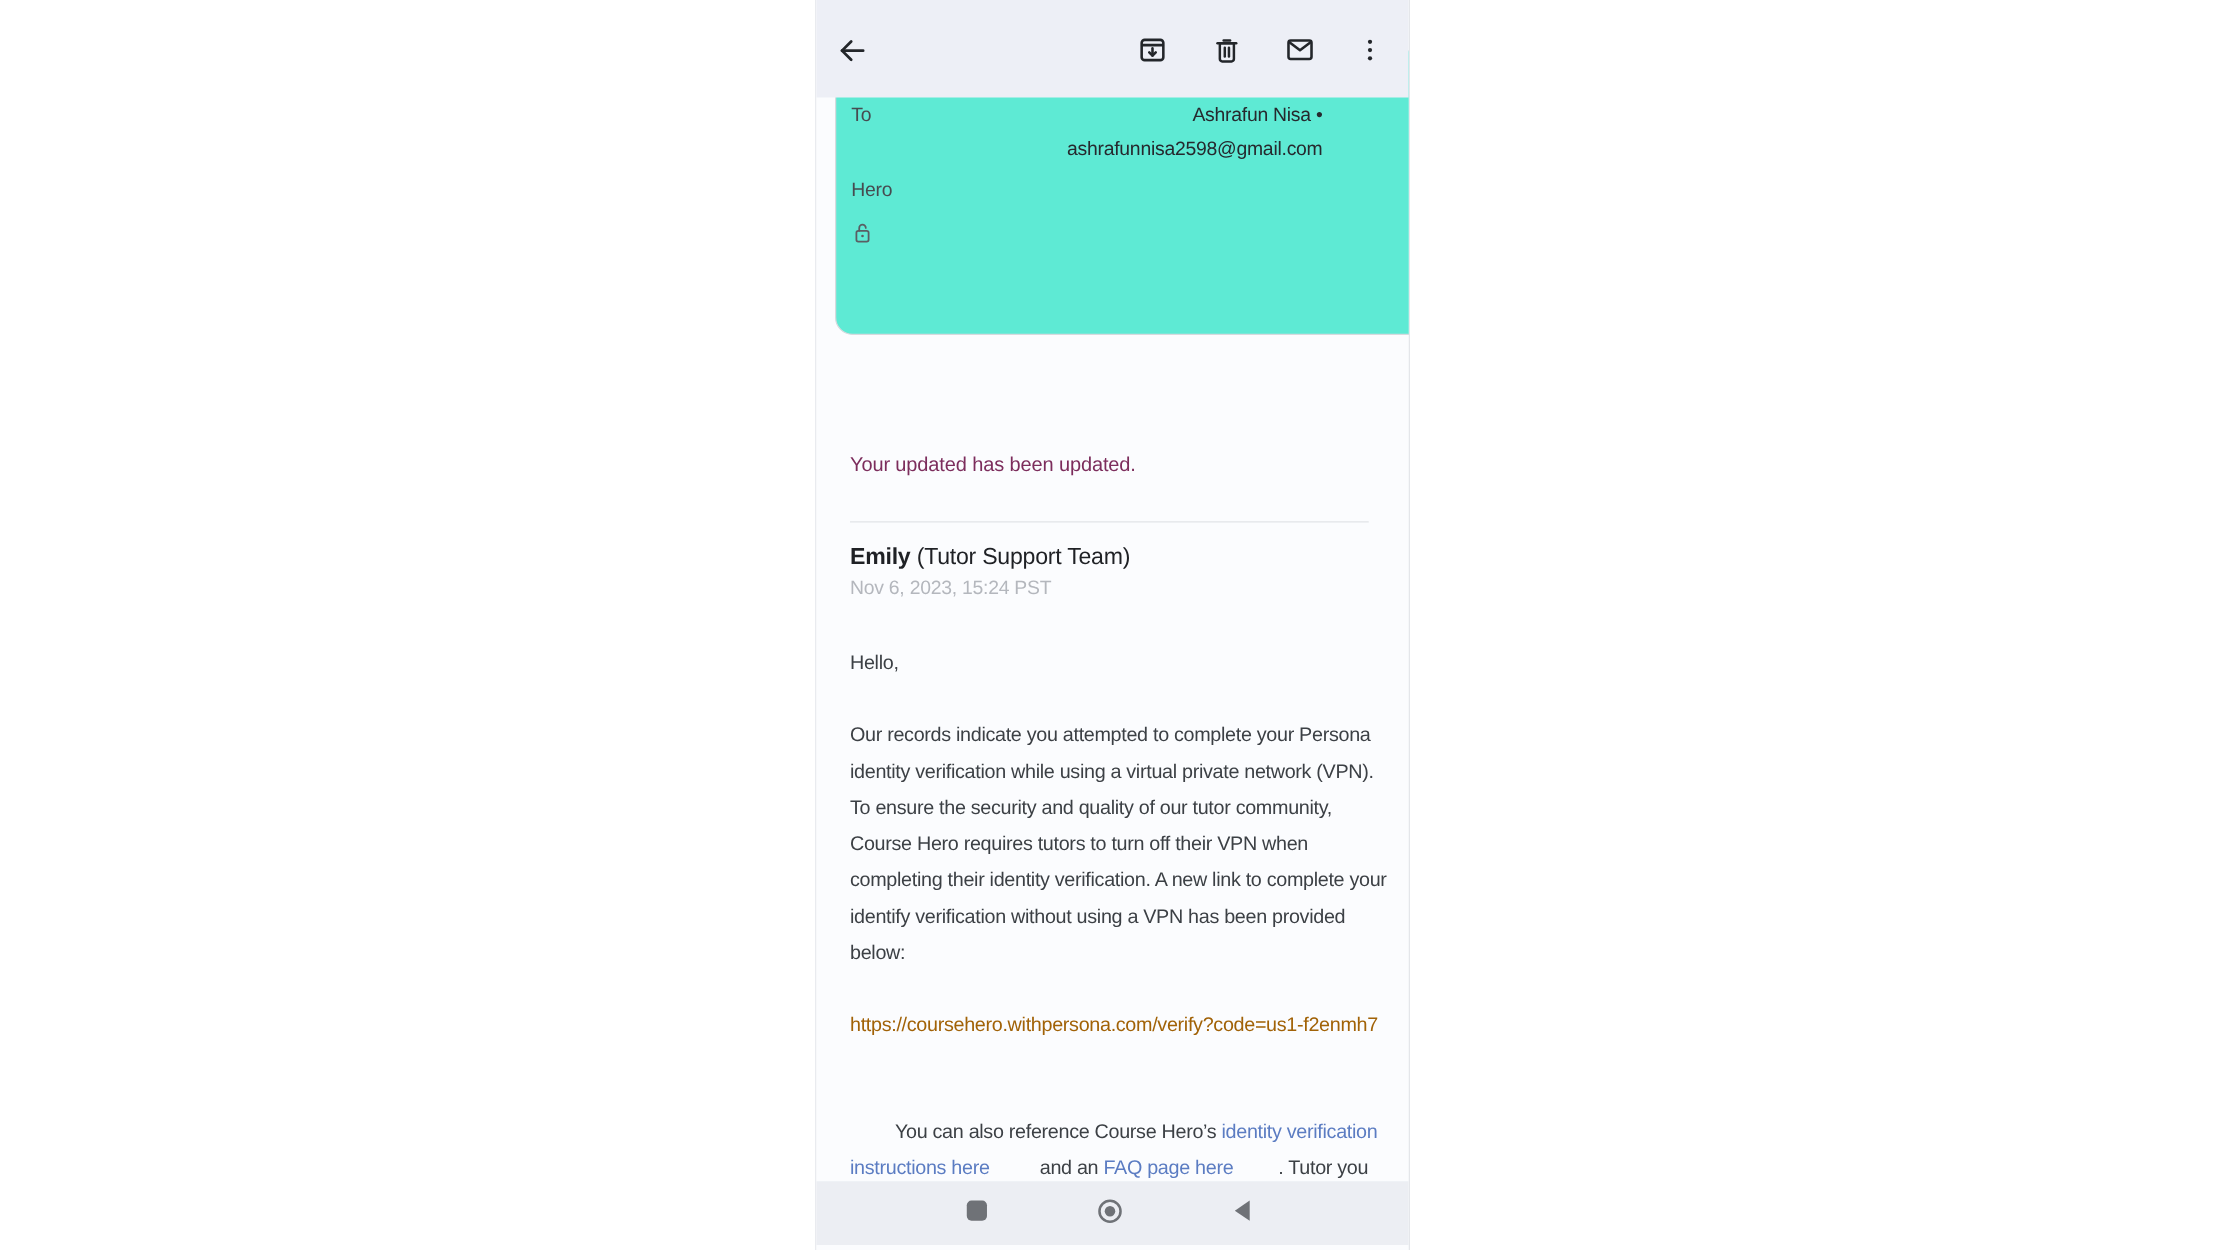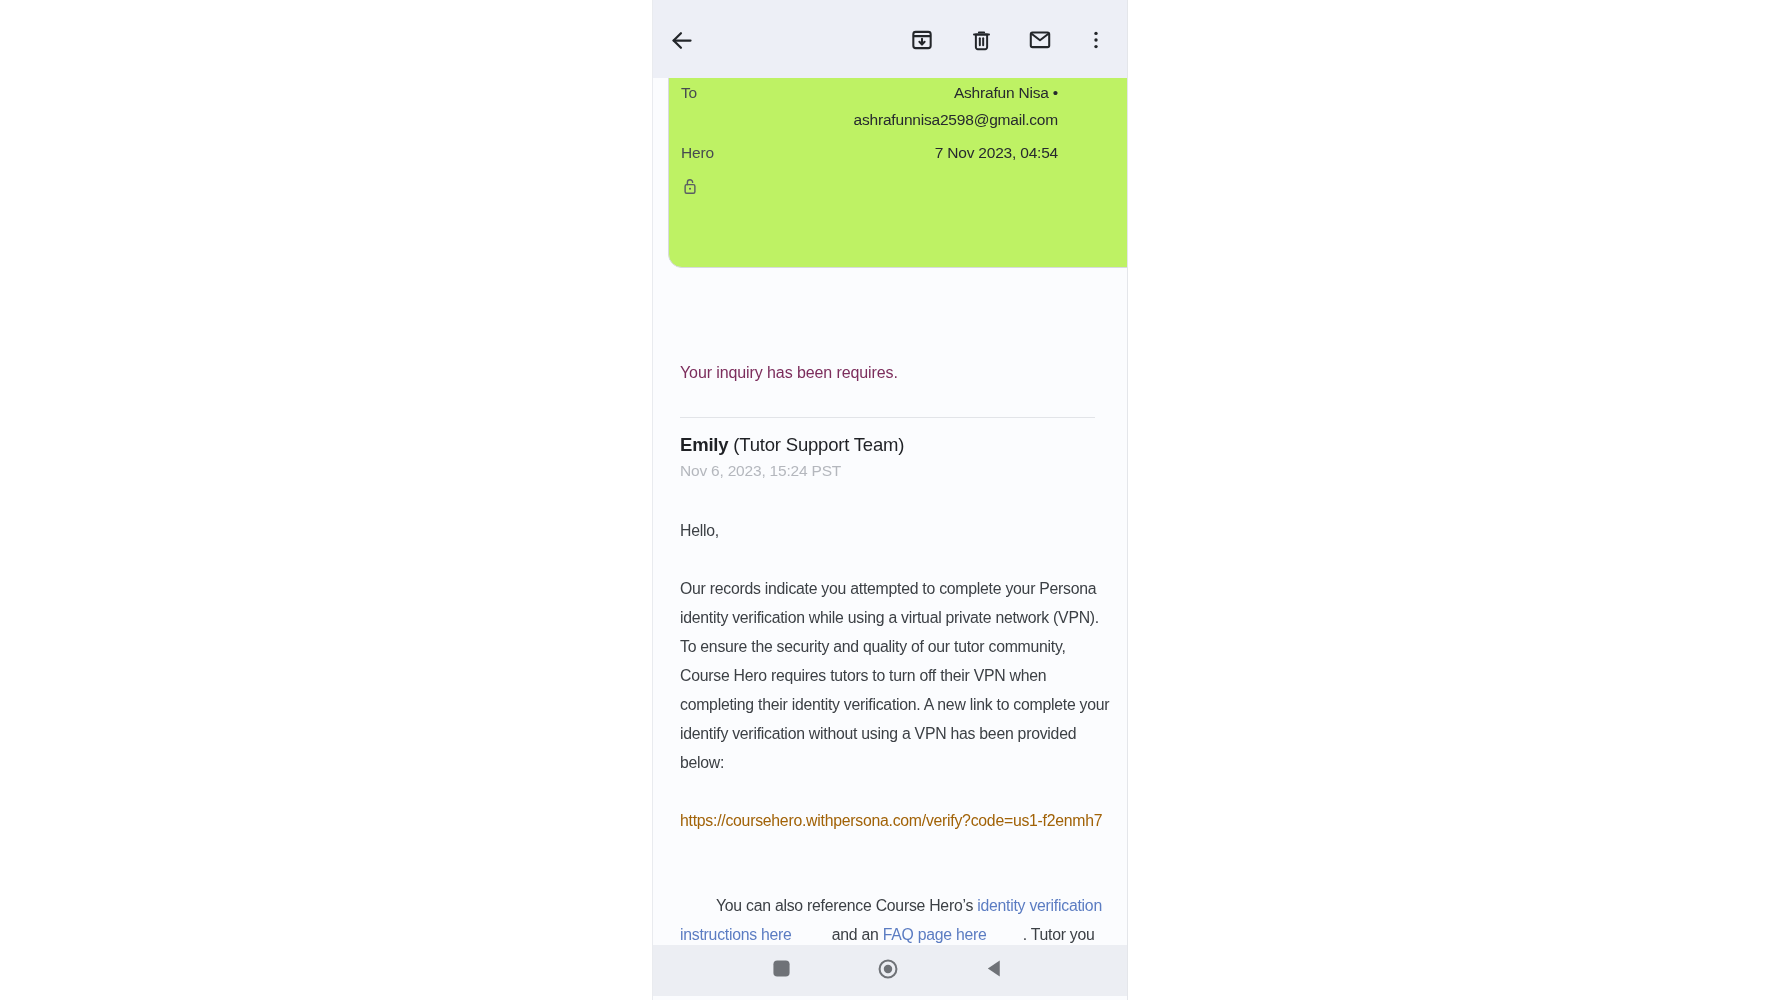--- a/index.html
+++ b/index.html
@@ -28,21 +28,21 @@
   .iconbtn svg { display: block; }
   .btn-back    { left: 8px; }
   .btn-archive { left: 249px; }
   .btn-delete  { left: 308px; }
   .btn-mail    { left: 367px; }
   .btn-more    { left: 423px; }
 
   
   .details-card {
     position: absolute; left: 15px; top: 40px; width: 500px; height: 228px;
-    background: #bef264; border: 1px solid #d7dade; border-radius: 14px;
+    background: #5eead4; border: 1px solid #d7dade; border-radius: 14px;
     z-index: 1; padding: 38px 16px 0 12px;
     font-size: 15.5px; letter-spacing: -0.2px; color: #202327;
   }
   .card-row { display: flex; line-height: 27px; margin-bottom: 6px; }
   .card-label { width: 77px; flex: none; color: #474b50; }
   .card-value { width: 300px; overflow-wrap: anywhere; word-break: break-word; color: #26292e; text-align: right; }
   .lock-cell { width: 77px; flex: none; padding-top: 4px; }
   .sec-link { color: #4c7c97; text-decoration: none; cursor: pointer; display: inline-block; line-height: 27px; }
 
   
@@ -133,35 +133,34 @@
       </button>
     </header>
 
     <section class="details-card">
       <div class="card-row">
         <div class="card-label">To</div>
         <div class="card-value">Ashrafun Nisa • ashrafunnisa2598@gmail.com</div>
       </div>
       <div class="card-row">
         <div class="card-label">Hero</div>
-        <div class="card-value">7 Nov 2023, 04:54</div>
       </div>
       <div class="card-row">
         <div class="lock-cell">
           <svg width="18" height="21" viewBox="0 0 24 26" fill="none" stroke="#5a5e63" stroke-width="1.9" stroke-linecap="round" stroke-linejoin="round">
             <rect x="5.5" y="10.5" width="13" height="11.5" rx="2"></rect>
             <path d="M8.5 10.5V7.5a3.5 3.5 0 0 1 7 0"></path>
             <circle cx="12" cy="16" r="1.4" fill="#5a5e63" stroke="none"></circle>
           </svg>
         </div>
       </div>
     </section>
 
     <main class="email-scroll">
-      <div class="abs status-line">Your inquiry has been requires.</div>
+      <div class="abs status-line">Your updated has been updated.</div>
       <div class="abs divider"></div>
 
       <div class="abs sender-line">
         <span class="sender-name">Emily</span><span class="sender-role">(Tutor Support Team)</span>
       </div>
       <div class="abs timestamp">Nov 6, 2023, 15:24 PST</div>
 
       <div class="abs bodytext greeting">Hello,</div>
       <div class="abs bodytext para-main">Our records indicate you attempted to complete your Persona identity verification while using a virtual private network (VPN). To ensure the security and quality of our tutor community, Course Hero requires tutors to turn off their VPN when completing their identity verification. A new link to complete your identify verification without using a VPN has been provided below:</div>
       <a class="abs bodytext url-link">https://coursehero.withpersona.com/verify?code=us1-f2enmh7</a>

